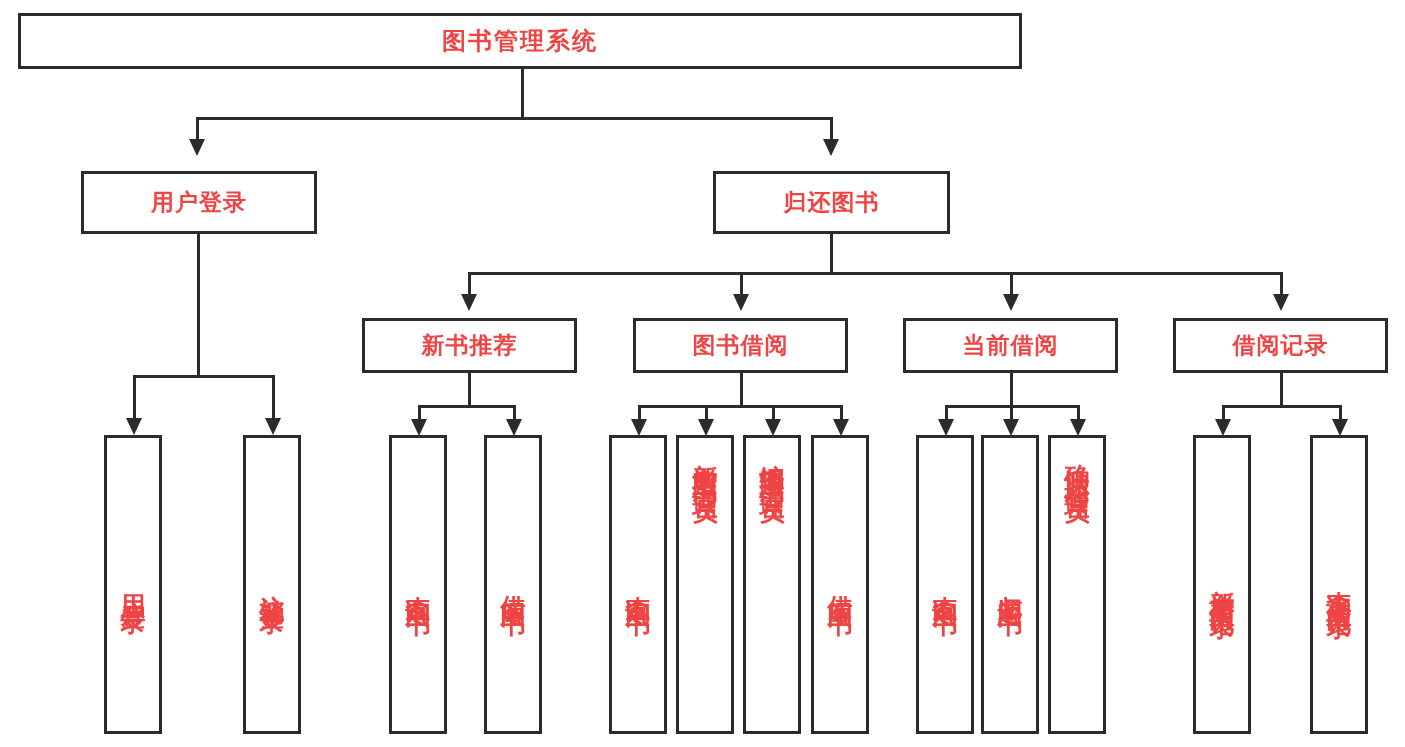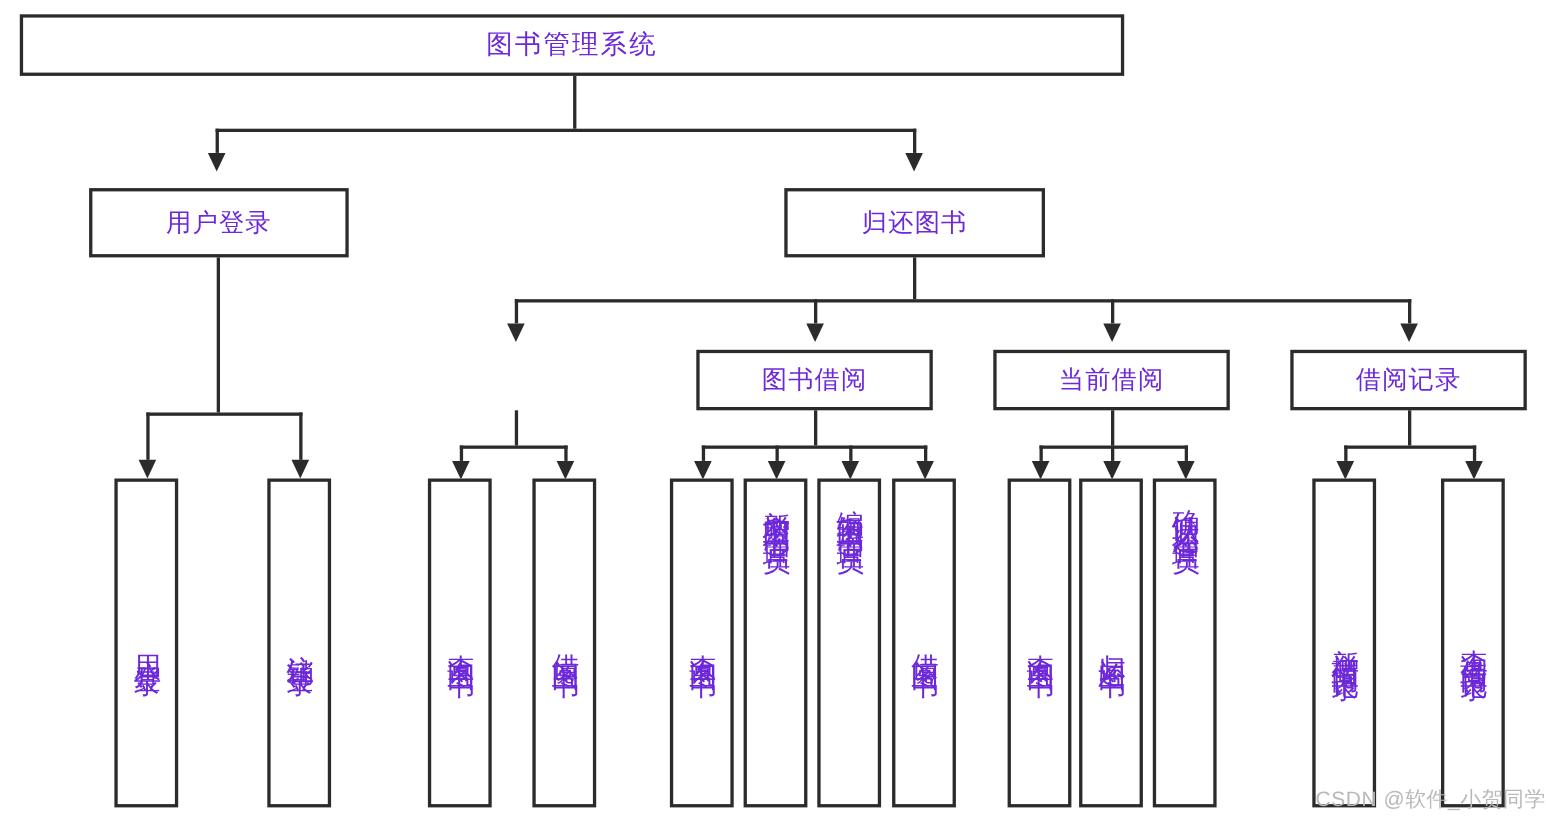--- a/index.html
+++ b/index.html
@@ -17,23 +17,24 @@
     position:absolute;
     box-sizing:border-box;
     background:#ffffff;
     border:3px solid #2b2b2b;
     display:flex;
     align-items:center;
     justify-content:center;
     color:#2b2b2b;
   }
   .node .label{
-    color:#6d28d9;
+    color:#ef4444;
     line-height:1.05;
     white-space:nowrap;
+    font-weight:bold;
   }
 
   
   .h-node .label{font-size:23px;letter-spacing:1px;}
   .root .label{font-size:24px;letter-spacing:2px;}
 
   
   .leaf{
     align-items:flex-start;
     justify-content:center;
@@ -110,20 +111,23 @@
   <div class="ln hl" style="left:468px;top:272px;width:815px;"></div>
   <div class="ln vl" style="left:468px;top:272px;height:22px;"></div>
   <div class="ln vl" style="left:740px;top:272px;height:22px;"></div>
   <div class="ln vl" style="left:1010px;top:272px;height:22px;"></div>
   <div class="ln vl" style="left:1280px;top:272px;height:22px;"></div>
   <div class="arrow" style="left:461px;top:294px;"></div>
   <div class="arrow" style="left:733px;top:294px;"></div>
   <div class="arrow" style="left:1003px;top:294px;"></div>
   <div class="arrow" style="left:1273px;top:294px;"></div>
 
+  <div class="node h-node" style="left:362px;top:318px;width:215px;height:55px;">
+    <span class="label">新书推荐</span>
+  </div>
 
   <div class="node h-node" style="left:633px;top:318px;width:215px;height:55px;">
     <span class="label">图书借阅</span>
   </div>
 
   <div class="node h-node" style="left:903px;top:318px;width:215px;height:55px;">
     <span class="label">当前借阅</span>
   </div>
 
   <div class="node h-node" style="left:1173px;top:318px;width:215px;height:55px;text-align:center;">
@@ -209,15 +213,14 @@
   </div>
 
   <div class="node leaf center" style="left:1193px;top:435px;width:58px;height:299px;">
     <span class="label">新增借阅记录</span>
   </div>
 
   <div class="node leaf center" style="left:1310px;top:435px;width:58px;height:299px;">
     <span class="label">查询借阅记录</span>
   </div>
 
-  <div id="watermark">CSDN @软件_小贺同学</div>
 
 </div>
 
 </body></html>

